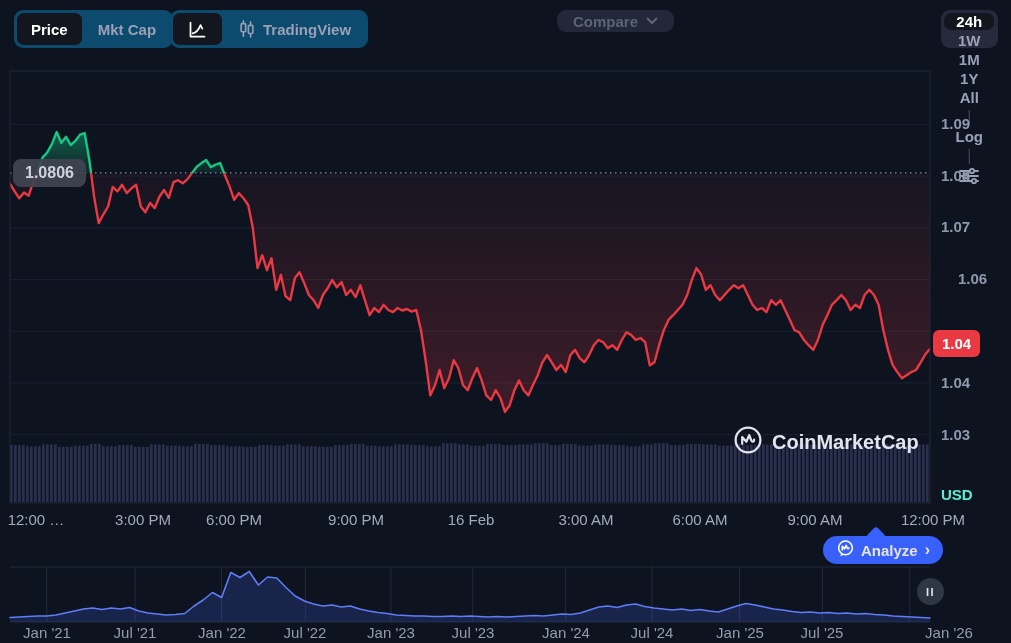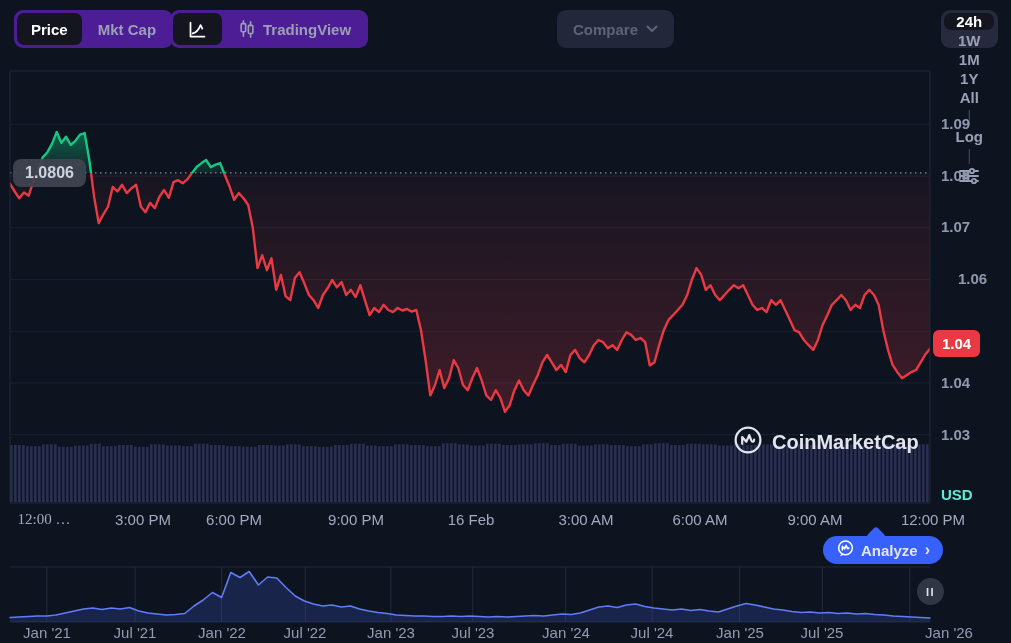--- a/index.html
+++ b/index.html
@@ -2,30 +2,30 @@
 <html><head>
 <meta charset="utf-8">
 <style>
   html,body{margin:0;padding:0;background:#0d1420;}
   .stage{position:relative;width:1011px;height:643px;background:#0d1420;overflow:hidden;
          font-family:"Liberation Sans",sans-serif;-webkit-font-smoothing:antialiased;}
   svg.layer{position:absolute;left:0;top:0;}
 
   
   .tb-group{position:absolute;top:10px;height:38px;display:flex;align-items:center;
-            background:#4c1d95;border-radius:9px;padding:3px;box-sizing:border-box;gap:2px;}
+            background:#0c4a6e;border-radius:9px;padding:3px;box-sizing:border-box;gap:2px;}
   .seg{height:32px;border:none;background:transparent;color:#9aa0b5;font-weight:700;font-size:15px;
        border-radius:7px;padding:0 14px;display:flex;align-items:center;gap:7px;cursor:pointer;
        font-family:"Liberation Sans",sans-serif;}
   .seg.active{background:#14161f;color:#ffffff;}
   .range-group{background:#262a3c;}
   .range-group .seg{padding:0 12px;}
   .range-group .seg.active{background:#14161f;}
   .tb-divider{color:#3c4158;font-size:16px;padding:0 2px;}
-  .compare-btn{position:absolute;top:10px;left:557px;height:38px;background:#23273a;border:none;
+  .compare-btn{position:absolute;top:10px;left:557px;height:22px;background:#23273a;border:none;
        border-radius:9px;color:#5d6478;font-size:15px;font-weight:700;display:flex;align-items:center;
        gap:8px;padding:0 16px;cursor:pointer;font-family:"Liberation Sans",sans-serif;}
   .icon-btn{padding:0 10px;}
   .seg svg,.compare-btn svg{display:block;}
 
   
   .ylab{position:absolute;left:941px;width:64px;font-size:15px;font-weight:700;color:#8f98ad;}
   .ylab.unit{color:#5eead4;}
   .xlab{position:absolute;top:511px;transform:translateX(-50%);font-size:15px;font-weight:400;
         color:#a3aabd;white-space:nowrap;}
@@ -405,21 +405,21 @@
   </div>
 
   <div class="ylab" style="top:115px;">1.09</div>
   <div class="ylab" style="top:167px;">1.08</div>
   <div class="ylab" style="top:218px;">1.07</div>
   <div class="ylab" style="top:270px;margin-left:17px;">1.06</div>
   <div class="ylab" style="top:374px;">1.04</div>
   <div class="ylab" style="top:426px;">1.03</div>
   <div class="ylab unit" style="top:486px;">USD</div>
 
-  <div class="xlab" style="left:44px;font-family:Liberation Serif, serif;">12:00 …</div>
+  <div class="xlab" style="left:36px;">12:00 …</div>
   <div class="xlab" style="left:127px;margin-left:16px;">3:00 PM</div>
   <div class="xlab" style="left:234px;text-align:right;">6:00 PM</div>
   <div class="xlab" style="left:356px;">9:00 PM</div>
   <div class="xlab" style="left:471px;">16 Feb</div>
   <div class="xlab" style="left:586px;">3:00 AM</div>
   <div class="xlab" style="left:700px;">6:00 AM</div>
   <div class="xlab" style="left:815px;">9:00 AM</div>
   <div class="xlab" style="left:933px;">12:00 PM</div>
 
   <div class="baseline-badge">1.0806</div>

